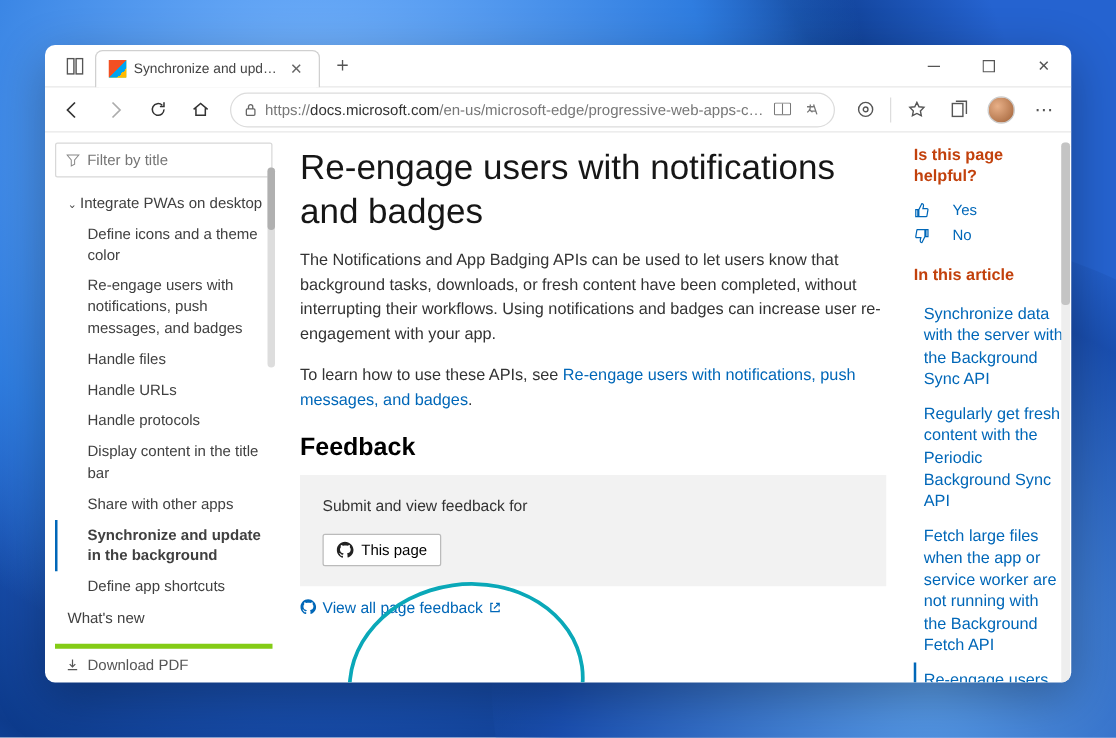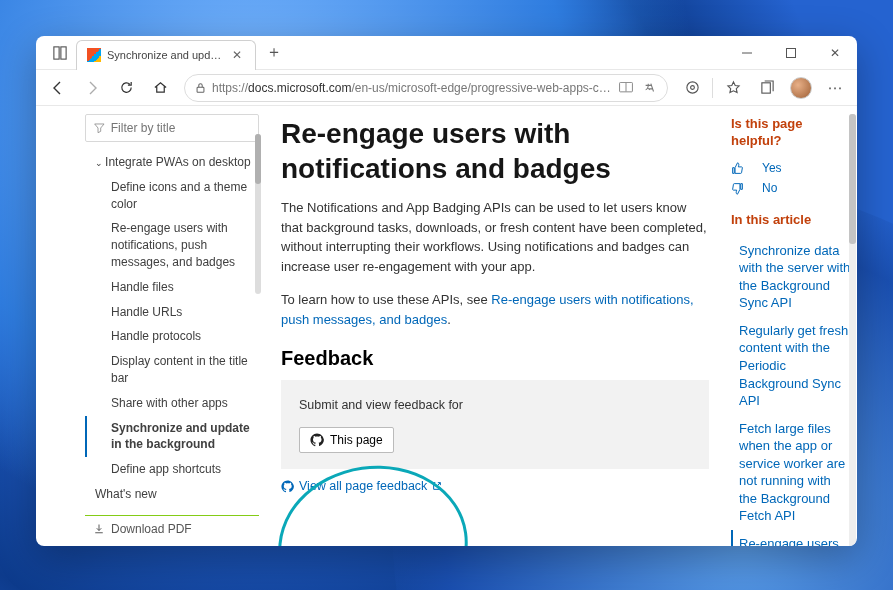--- a/index.html
+++ b/index.html
@@ -21,34 +21,34 @@
 .newtab{width:28px;height:28px;display:flex;align-items:center;justify-content:center;color:#555;font-size:16px;cursor:pointer;margin-left:4px;}
 .win-controls{display:flex;}
 .win-controls div{width:44px;display:flex;align-items:center;justify-content:center;color:#555;font-size:12px;cursor:pointer;}
 .toolbar{height:36px;display:flex;align-items:center;padding:0 6px;gap:2px;border-bottom:1px solid #e8e8e8;}
 .tb-btn{width:32px;height:30px;display:flex;align-items:center;justify-content:center;color:#555;cursor:pointer;border-radius:4px;}
 .addr{flex:1;height:28px;border:1px solid #dcdcdc;border-radius:14px;display:flex;align-items:center;padding:0 10px;gap:6px;margin:0 6px;overflow:hidden;}
 .addr .lock{color:#666;font-size:11px;}
 .addr .url{font-size:12px;color:#777;white-space:nowrap;overflow:hidden;text-overflow:ellipsis;flex:1;}
 .addr .url .host{color:#333;}
 .avatar{width:22px;height:22px;border-radius:50%;background:radial-gradient(circle at 35% 35%,#e8b088,#9e5f35);border:1px solid #ccc;}
-.content{flex:1;display:flex;overflow:hidden;position:relative;padding-left:41px;}
+.content{flex:1;display:flex;overflow:hidden;position:relative;}
 .sidebar{width:186px;padding:8px 4px 8px 8px;overflow:hidden;position:relative;}
 .sb-scroll{position:absolute;right:2px;top:28px;width:6px;height:160px;background:#ddd;border-radius:3px;}
 .sb-thumb{position:absolute;right:2px;top:28px;width:6px;height:50px;background:#b0b0b0;border-radius:3px;}
 .filter-box{display:flex;align-items:center;gap:6px;height:28px;border:1px solid #d8d8d8;border-radius:2px;padding:0 8px;margin-bottom:8px;background:#fff;}
 .filter-box input{border:none;outline:none;font-size:12px;color:#666;width:100%;background:transparent;}
 .nav-tree{font-size:12px;color:#404040;line-height:1.4;}
 .nav-item{padding:4px 0 4px 10px;cursor:pointer;}
 .nav-item.lvl1{padding-left:10px;}
 .nav-item.lvl2{padding-left:26px;}
 .nav-item.lvl2.active{font-weight:600;border-left:2px solid #0067b8;padding-left:24px;}
-.download-pdf{margin-top:8px;padding:6px 0 6px 8px;font-size:12px;color:#555;border-top:1px solid #84cc16;display:flex;align-items:center;gap:6px;}
+.download-pdf{margin-top:8px;padding:6px 0 6px 8px;font-size:12px;color:#555;border-top:4px solid #84cc16;display:flex;align-items:center;gap:6px;}
 .main{flex:1;overflow:hidden;padding:0 18px;}
-.article h1{font-size:28px;font-weight:700;color:#161616;line-height:1.25;margin:10px 0 12px;}
+.article h1{font-size:28px;font-weight:400;color:#161616;line-height:1.25;margin:10px 0 12px;}
 .article p{font-size:13px;color:#333;line-height:1.5;margin-bottom:14px;}
 .article a{color:#0067b8;text-decoration:none;}
 .article h2{font-size:20px;font-weight:600;margin:18px 0 10px;}
 .feedback-box{background:#f2f2f2;padding:16px 18px;margin-top:6px;position:relative;}
 .feedback-box p{font-size:12.5px;margin-bottom:12px;}
 .gh-btn{display:inline-flex;align-items:center;gap:6px;border:1px solid #bbb;background:#fff;padding:5px 10px;font-size:12px;cursor:pointer;border-radius:2px;}
 .viewall{margin-top:10px;}
 .viewall a{font-size:12.5px;display:inline-flex;align-items:center;gap:5px;}
 .circle-annot{position:absolute;left:242px;top:360px;width:190px;height:160px;border:3px solid #0aa8b8;border-radius:50%;pointer-events:none;transform:rotate(-8deg);}
 .rightcol{width:130px;padding:10px 6px 10px 4px;font-size:12px;overflow:hidden;position:relative;border-left:0;}

